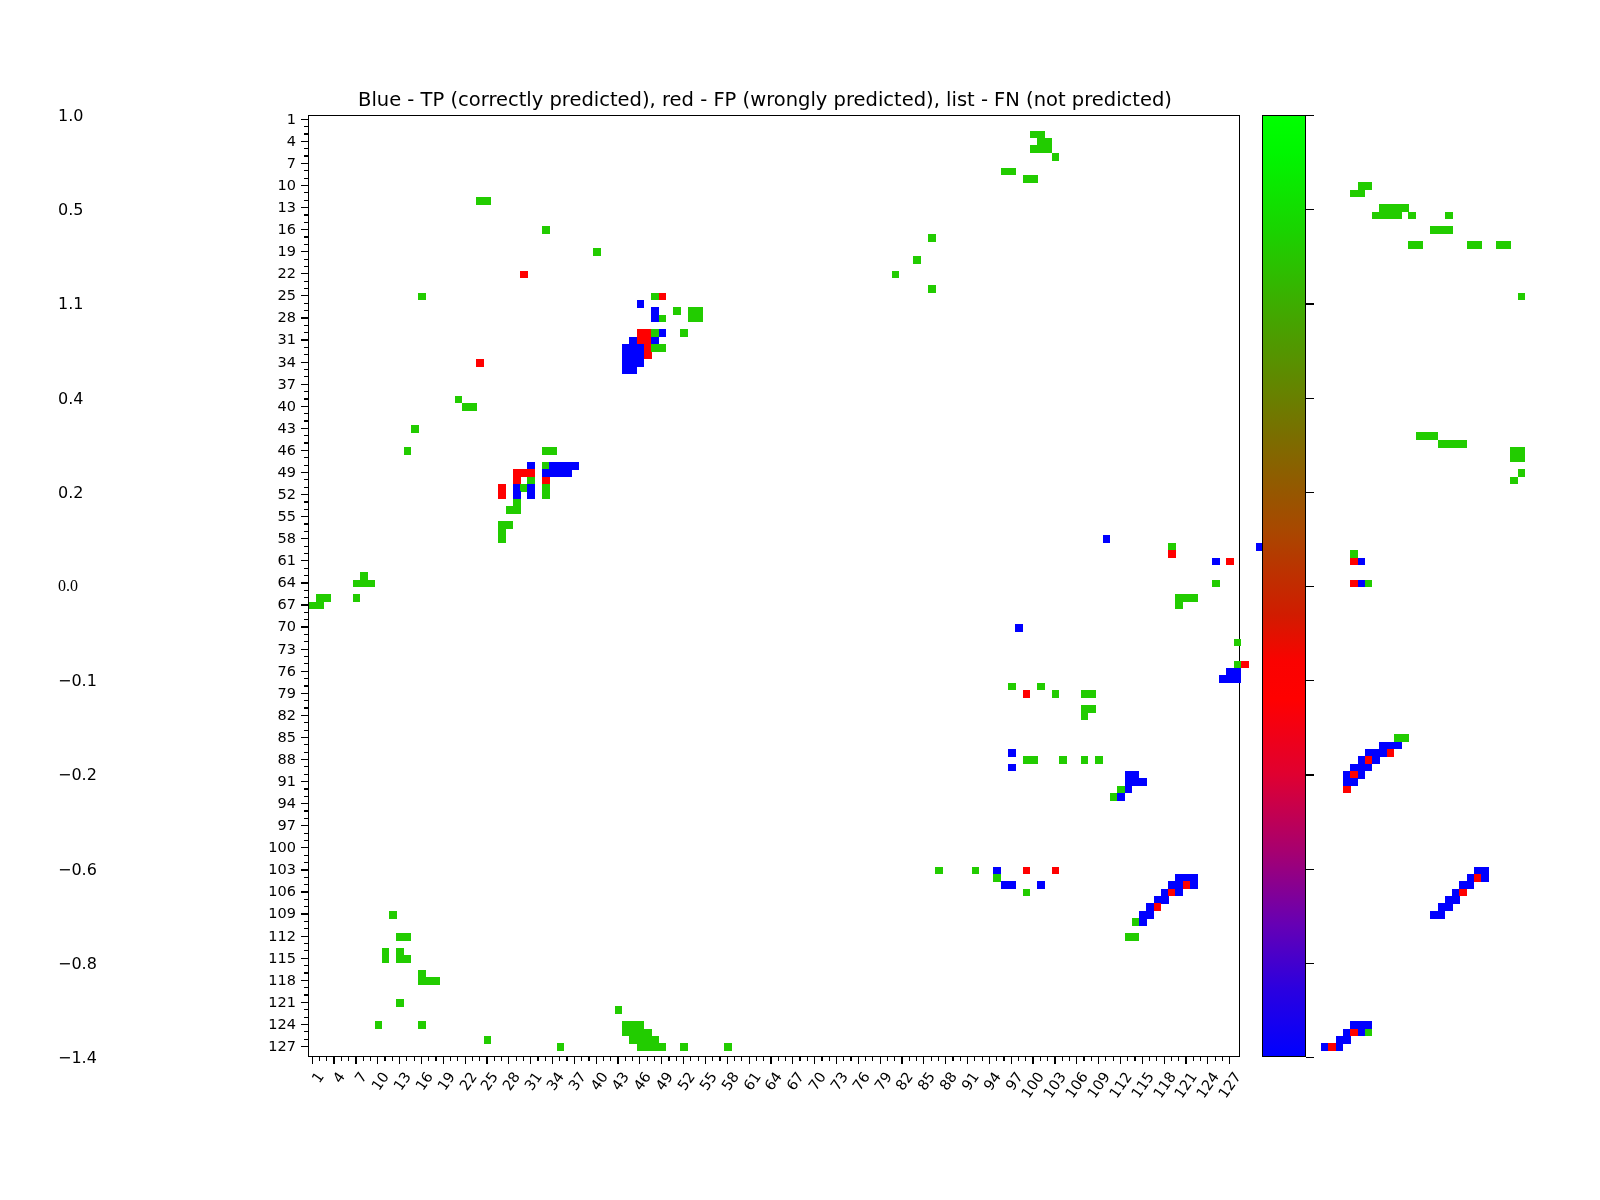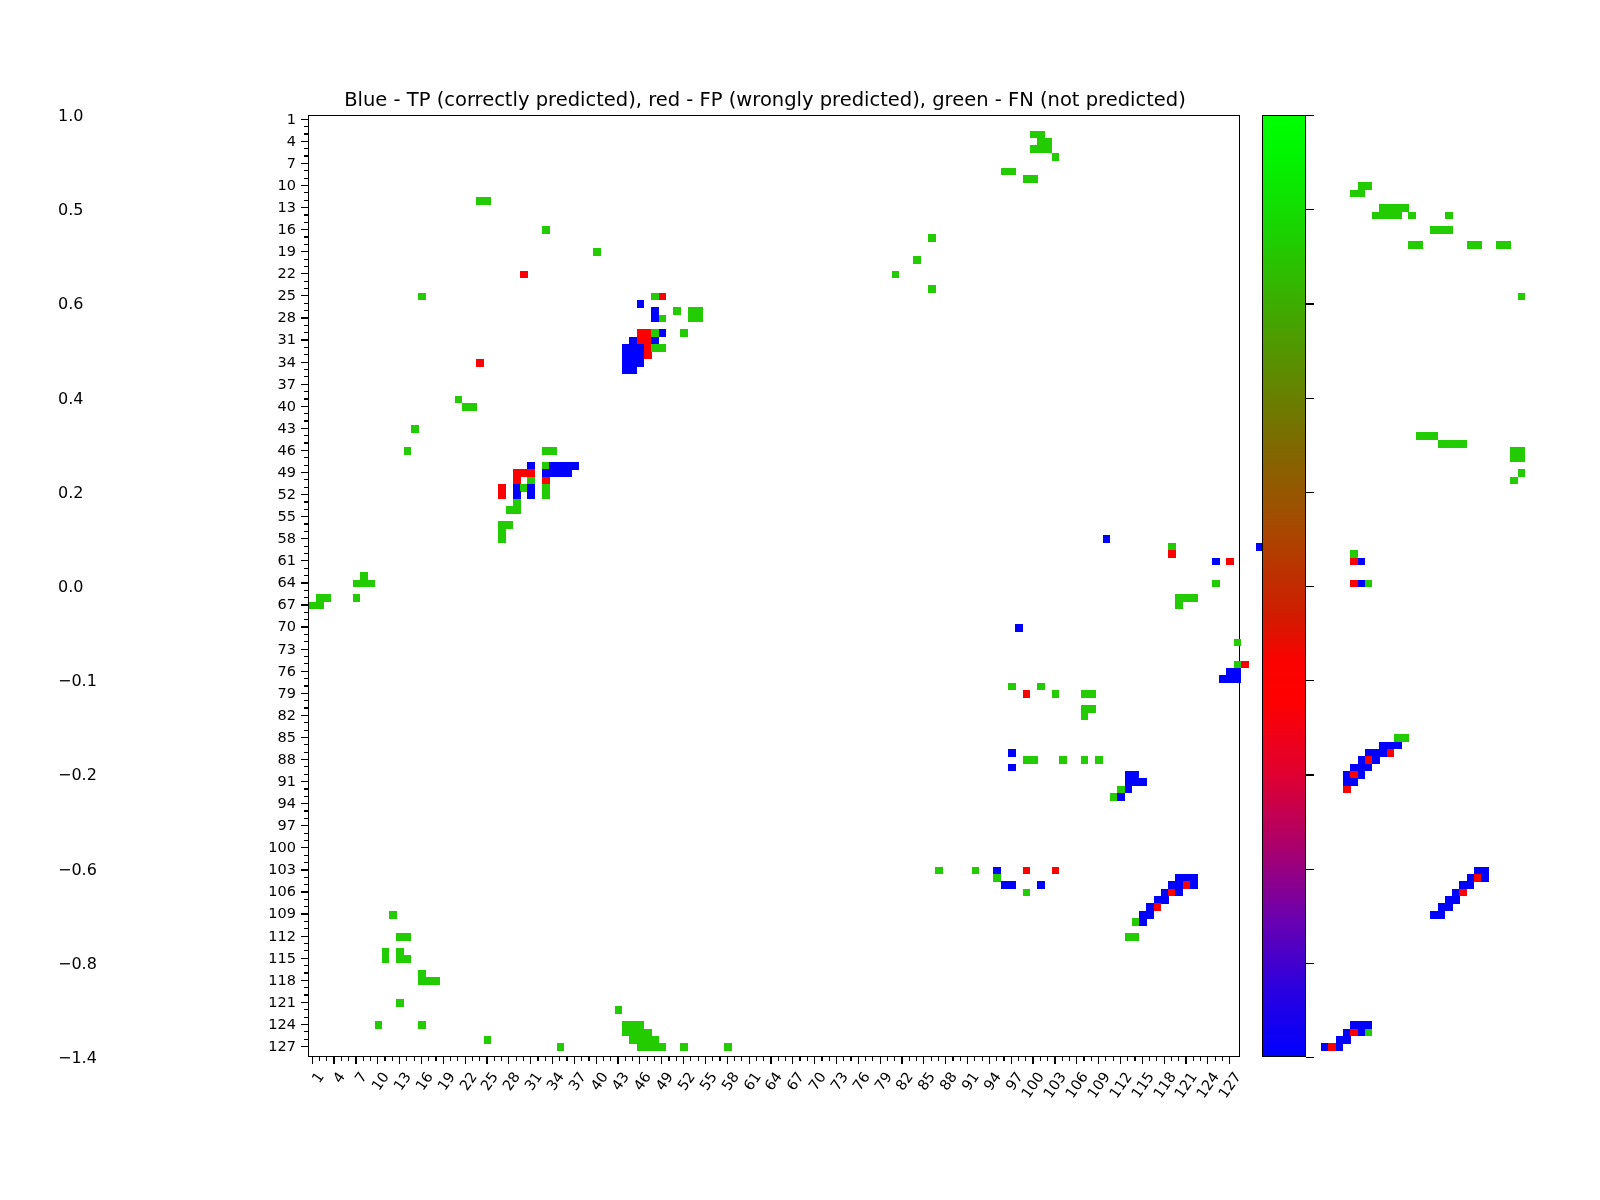--- a/index.html
+++ b/index.html
@@ -33,21 +33,21 @@
           #e00030 70%, #a8006e 78%, #6600b4 86%, #2a00e0 93%, #0000ff 100%);}
   .cbtick{position:absolute;left:44px;width:8px;height:1.2px;background:#000;}
   .cblabel{position:absolute;left:58px;font-size:16px;transform:translateY(-50%);white-space:nowrap;}
 </style>
 </head>
 <body>
 
 <div id="suptitle">
 </div>
 
-<div id="axtitle">Blue - TP (correctly predicted), red - FP (wrongly predicted), green - FN (not predicted)</div>
+<div id="axtitle">Blue - TP (correctly predicted), red - FP (wrongly predicted), list - FN (not predicted)</div>
 
 <div id="plot">
   <div id="cells">
       <div class="cell" style="left:720.84px;top:14.72px;width:7.68px;height:7.76px;background:#22cc00;"></div>
       <div class="cell" style="left:728.13px;top:14.72px;width:7.68px;height:7.76px;background:#22cc00;"></div>
       <div class="cell" style="left:728.13px;top:22.08px;width:7.68px;height:7.76px;background:#22cc00;"></div>
       <div class="cell" style="left:735.41px;top:22.08px;width:7.68px;height:7.76px;background:#22cc00;"></div>
       <div class="cell" style="left:720.84px;top:29.44px;width:7.68px;height:7.76px;background:#22cc00;"></div>
       <div class="cell" style="left:728.13px;top:29.44px;width:7.68px;height:7.76px;background:#22cc00;"></div>
       <div class="cell" style="left:735.41px;top:29.44px;width:7.68px;height:7.76px;background:#22cc00;"></div>
@@ -697,27 +697,27 @@
     <div class="xlabel" style="left:1181.08px;top:1069px;width:50px;">127</div>
   </div>
 
 <div id="cbar"></div>
 <div id="cbar-ticks">
     <div class="cbtick" style="left:1306px;top:115.00px;"></div>
     <div class="cblabel" style="top:115.00px;">1.0</div>
     <div class="cbtick" style="left:1306px;top:209.20px;"></div>
     <div class="cblabel" style="top:209.20px;">0.5</div>
     <div class="cbtick" style="left:1306px;top:303.40px;"></div>
-    <div class="cblabel" style="top:303.40px;">0.6</div>
+    <div class="cblabel" style="top:303.40px;">1.1</div>
     <div class="cbtick" style="left:1306px;top:397.60px;"></div>
     <div class="cblabel" style="top:397.60px;">0.4</div>
     <div class="cbtick" style="left:1306px;top:491.80px;"></div>
     <div class="cblabel" style="top:491.80px;">0.2</div>
     <div class="cbtick" style="left:1306px;top:586.00px;"></div>
-    <div class="cblabel" style="top:586.00px;">0.0</div>
+    <div class="cblabel" style="top:586.00px;font-family:Liberation Serif, serif;">0.0</div>
     <div class="cbtick" style="left:1306px;top:680.20px;"></div>
     <div class="cblabel" style="top:680.20px;">−0.1</div>
     <div class="cbtick" style="left:1306px;top:774.40px;"></div>
     <div class="cblabel" style="top:774.40px;">−0.2</div>
     <div class="cbtick" style="left:1306px;top:868.60px;"></div>
     <div class="cblabel" style="top:868.60px;">−0.6</div>
     <div class="cbtick" style="left:1306px;top:962.80px;"></div>
     <div class="cblabel" style="top:962.80px;">−0.8</div>
     <div class="cbtick" style="left:1306px;top:1057.00px;"></div>
     <div class="cblabel" style="top:1057.00px;">−1.4</div>

